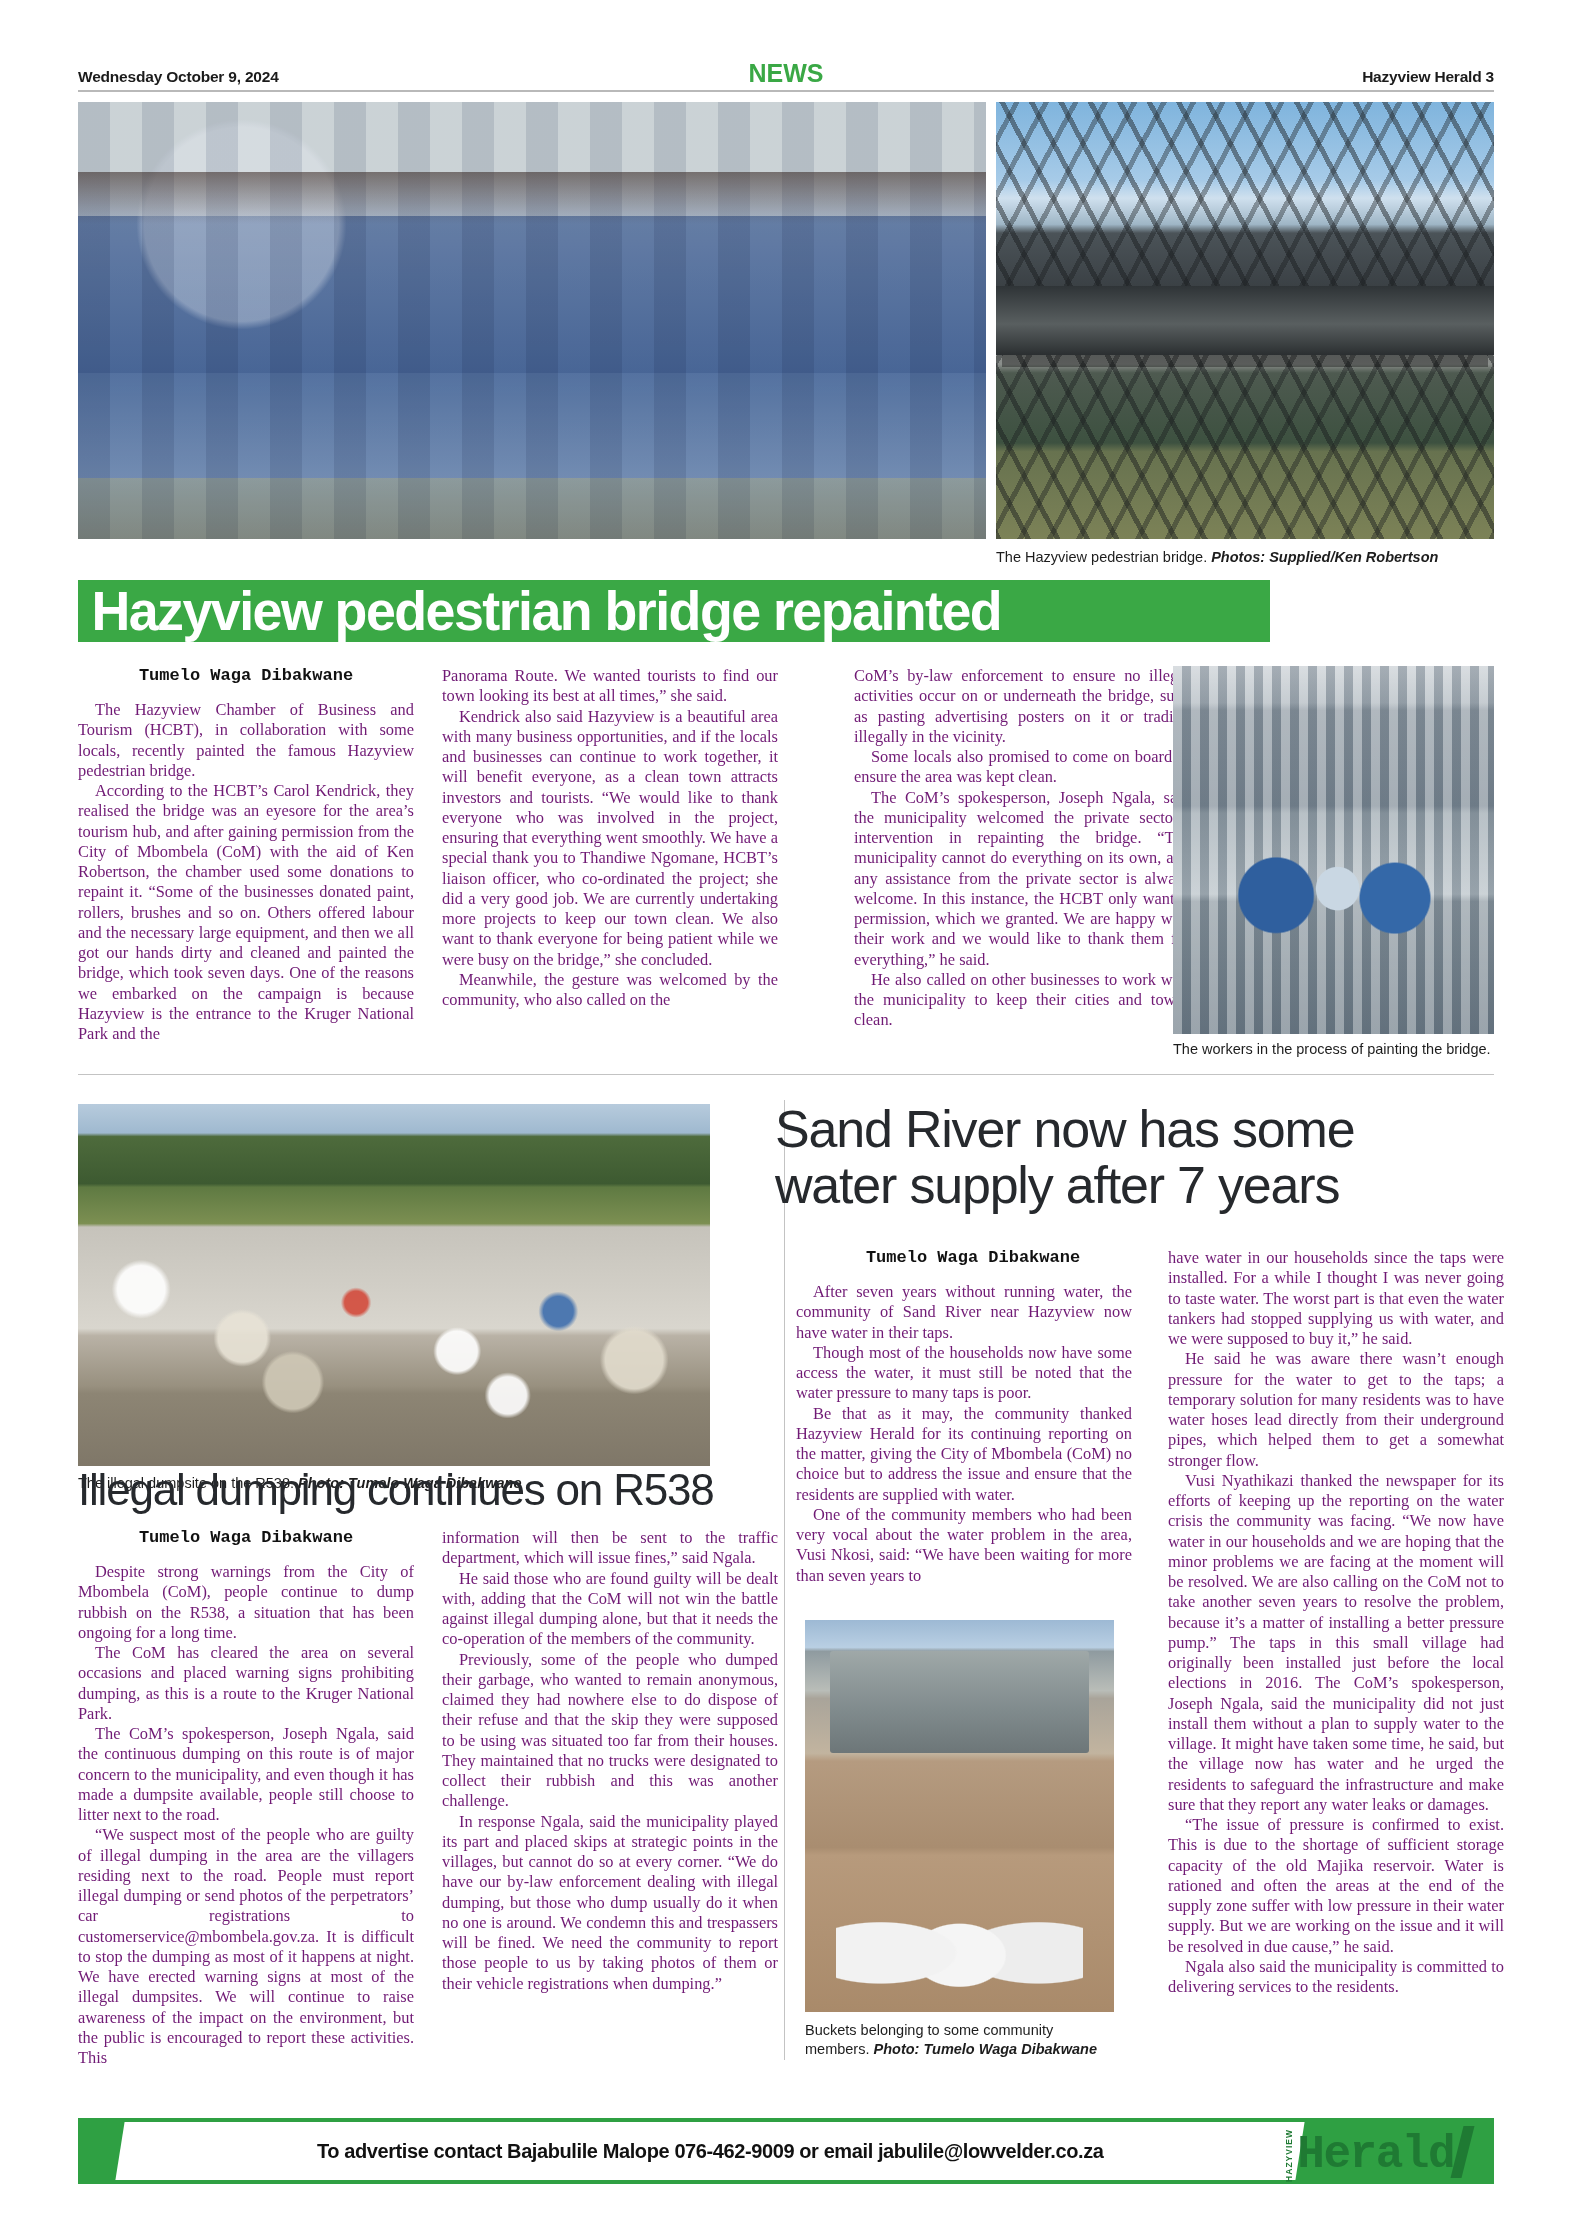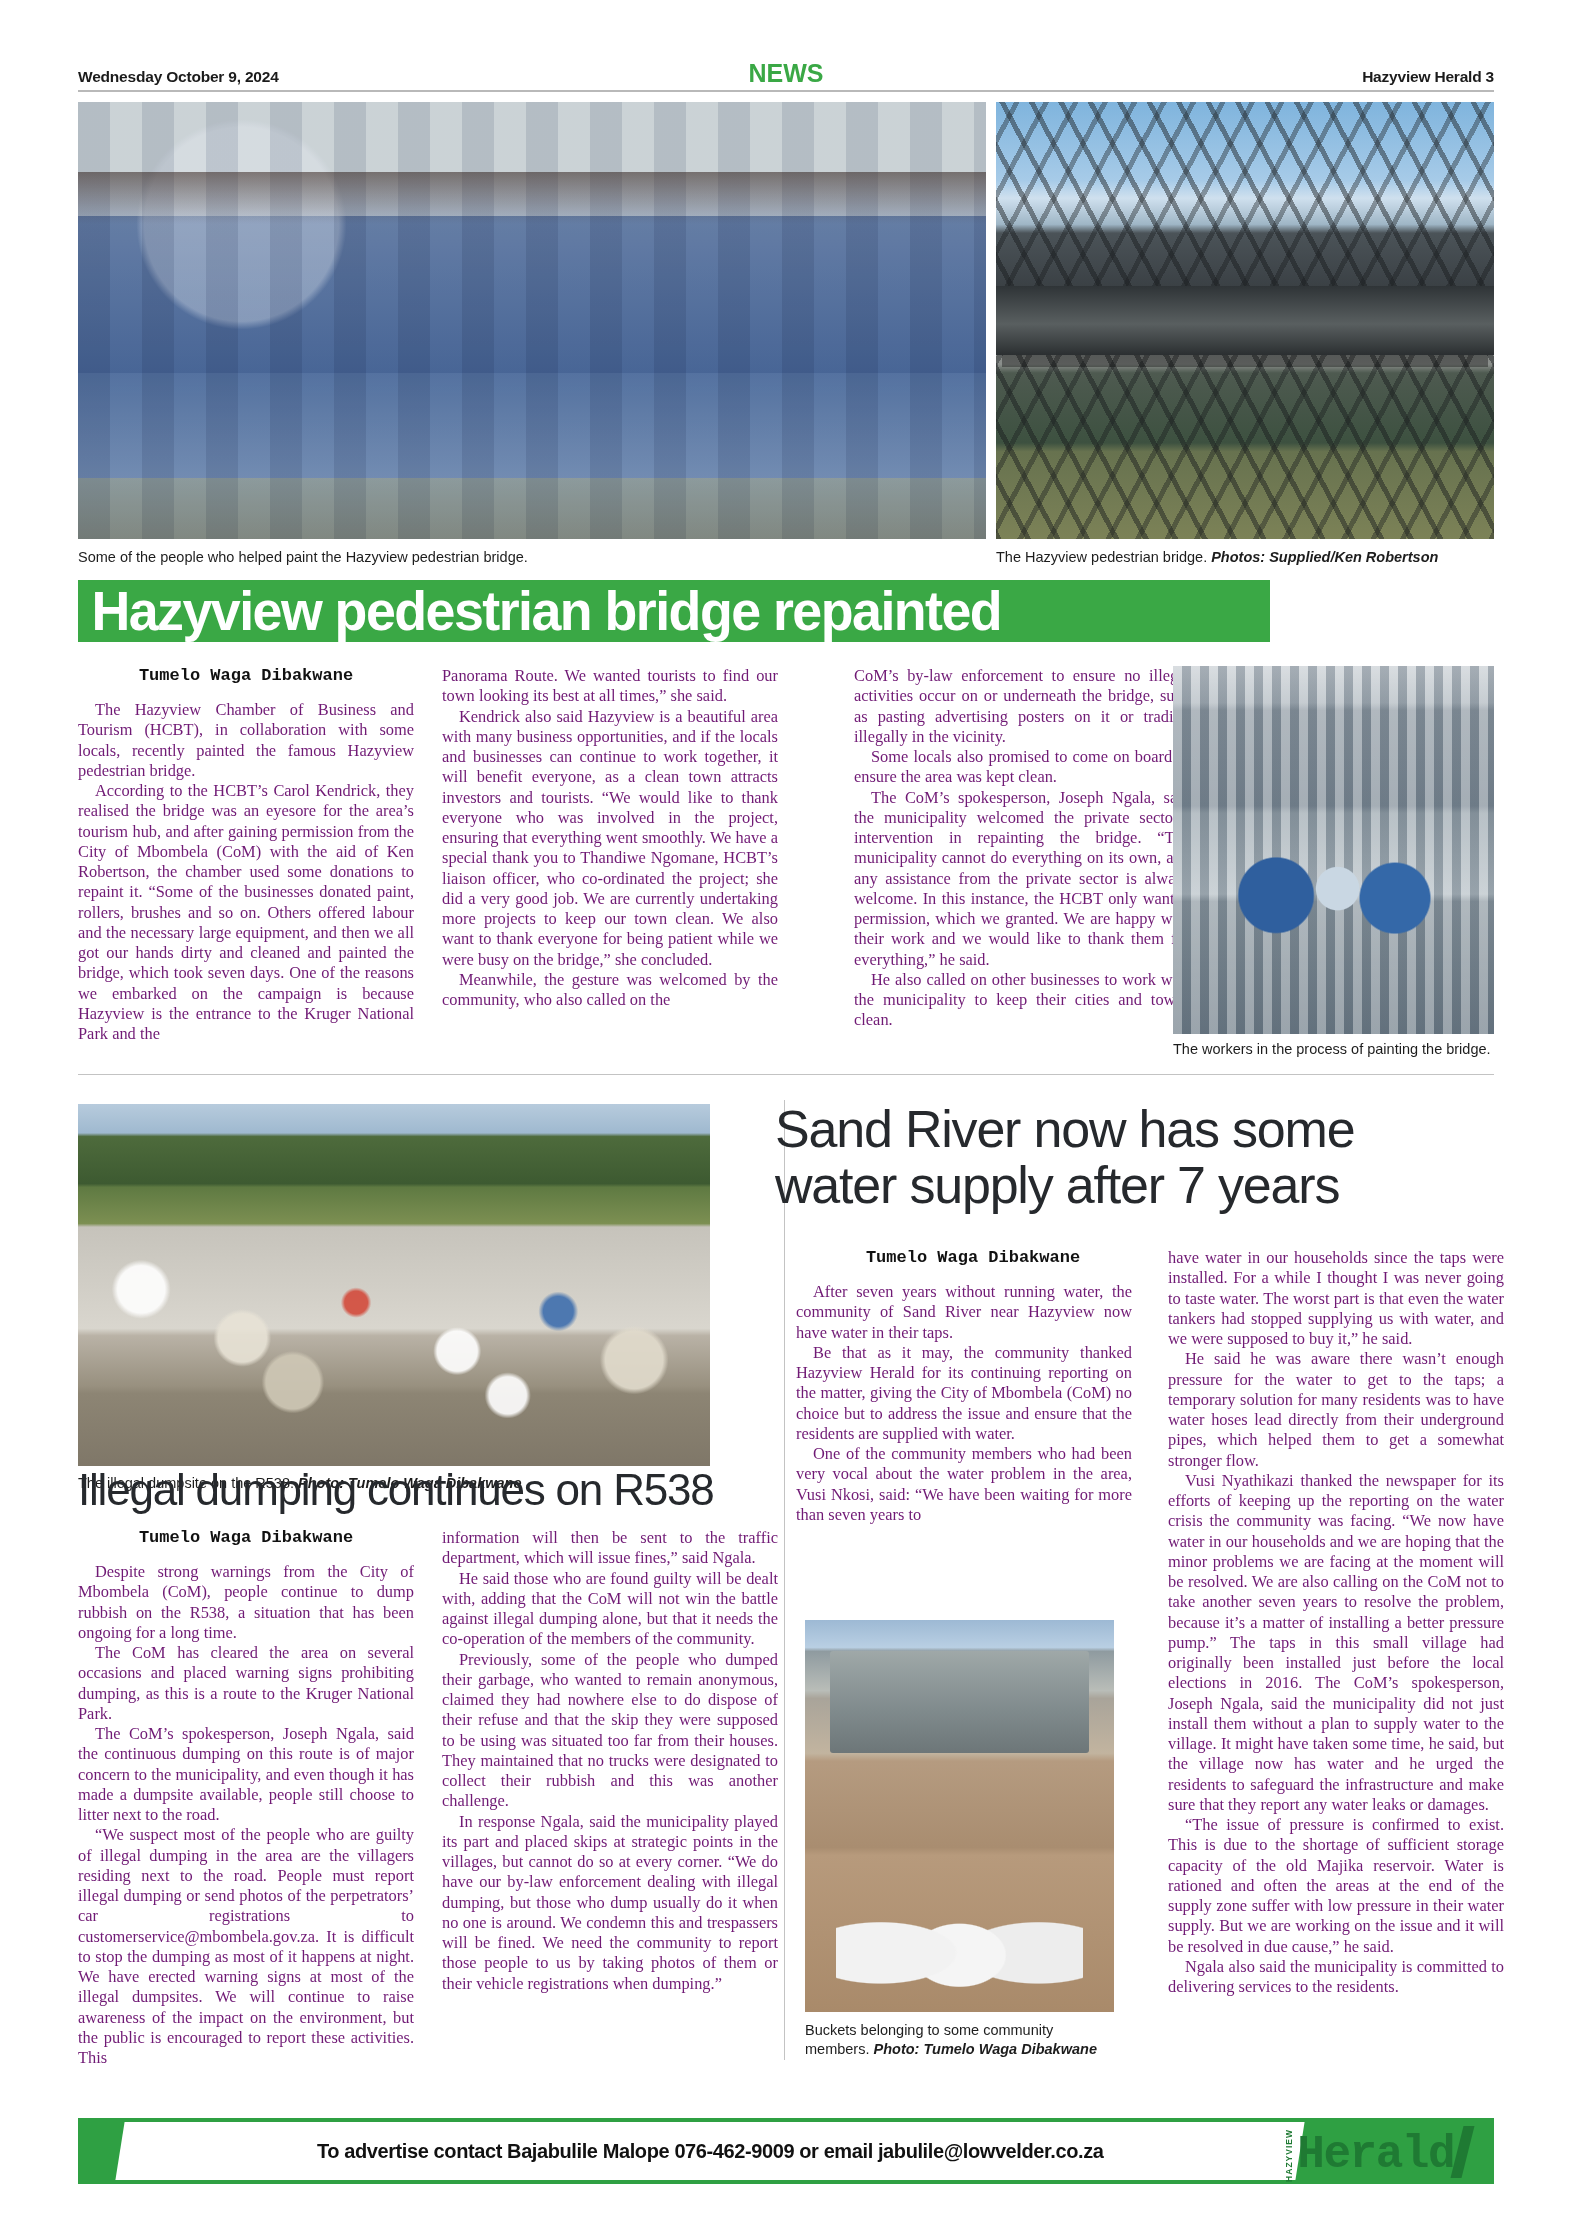--- a/index.html
+++ b/index.html
@@ -288,23 +288,20 @@
   <div class="masthead">
     <div class="date">Wednesday October 9, 2024</div>
     <div class="section">NEWS</div>
     <div class="folio">Hazyview Herald 3</div>
   </div>
   <div class="rule-top"></div>
 
   <div class="photo photo-crew"></div>
   <div class="photo photo-bridge"></div>
 
-  <div class="caption cap-crew">
-    <span>Some of the people who helped paint the Hazyview pedestrian bridge.</span>
-  </div>
   <div class="caption cap-bridge">
     <span>The Hazyview pedestrian bridge. </span><span class="credit">Photos: Supplied/Ken Robertson</span>
   </div>
 
   <div class="headline-bar">
     <h1>Hazyview pedestrian bridge repainted</h1>
   </div>
 
   <div class="byline a1-byline">Tumelo Waga Dibakwane</div>
   <div class="col a1c1">
@@ -348,20 +345,21 @@
       <p class="noindent">information will then be sent to the traffic department, which will issue fines,” said Ngala.</p>
       <p>He said those who are found guilty will be dealt with, adding that the CoM will not win the battle against illegal dumping alone, but that it needs the co-operation of the members of the community.</p>
       <p>Previously, some of the people who dumped their garbage, who wanted to remain anonymous, claimed they had nowhere else to do dispose of their refuse and that the skip they were supposed to be using was situated too far from their houses. They maintained that no trucks were designated to collect their rubbish and this was another challenge.</p>
       <p>In response Ngala, said the municipality played its part and placed skips at strategic points in the villages, but cannot do so at every corner. “We do have our by-law enforcement dealing with illegal dumping, but those who dump usually do it when no one is around. We condemn this and trespassers will be fined. We need the community to report those people to us by taking photos of them or their vehicle registrations when dumping.”</p>
     </div>
 
   <div class="hl-sans hl-sand">Sand River now has some water supply after 7 years</div>
   <div class="byline a2-byline">Tumelo Waga Dibakwane</div>
   <div class="col a2c1">
       <p>After seven years without running water, the community of Sand River near Hazyview now have water in their taps.</p>
+      <p>Though most of the households now have some access the water, it must still be noted that the water pressure to many taps is poor.</p>
       <p>Be that as it may, the community thanked Hazyview Herald for its continuing reporting on the matter, giving the City of Mbombela (CoM) no choice but to address the issue and ensure that the residents are supplied with water.</p>
       <p>One of the community members who had been very vocal about the water problem in the area, Vusi Nkosi, said: “We have been waiting for more than seven years to</p>
     </div>
   <div class="col a2c2">
       <p class="noindent">have water in our households since the taps were installed. For a while I thought I was never going to taste water. The worst part is that even the water tankers had stopped supplying us with water, and we were supposed to buy it,” he said.</p>
       <p>He said he was aware there wasn’t enough pressure for the water to get to the taps; a temporary solution for many residents was to have water hoses lead directly from their underground pipes, which helped them to get a somewhat stronger flow.</p>
       <p>Vusi Nyathikazi thanked the newspaper for its efforts of keeping up the reporting on the water crisis the community was facing. “We now have water in our households and we are hoping that the minor problems we are facing at the moment will be resolved. We are also calling on the CoM not to take another seven years to resolve the problem, because it’s a matter of installing a better pressure pump.” The taps in this small village had originally been installed just before the local elections in 2016. The CoM’s spokesperson, Joseph Ngala, said the municipality did not just install them without a plan to supply water to the village. It might have taken some time, he said, but the village now has water and he urged the residents to safeguard the infrastructure and make sure that they report any water leaks or damages.</p>
       <p>“The issue of pressure is confirmed to exist. This is due to the shortage of sufficient storage capacity of the old Majika reservoir. Water is rationed and often the areas at the end of the supply zone suffer with low pressure in their water supply. But we are working on the issue and it will be resolved in due cause,” he said.</p>
       <p>Ngala also said the municipality is committed to delivering services to the residents.</p>
     </div>

